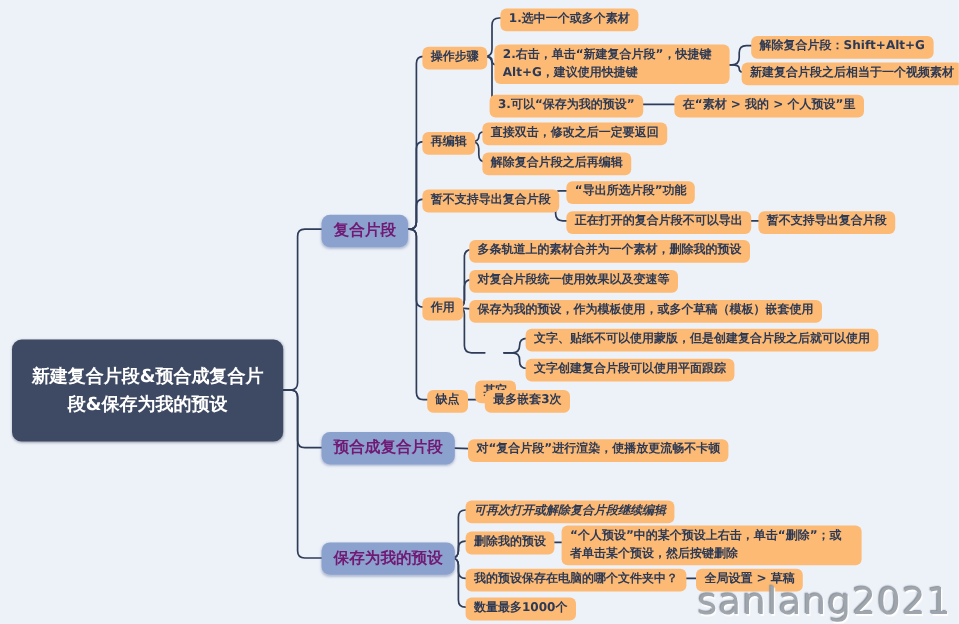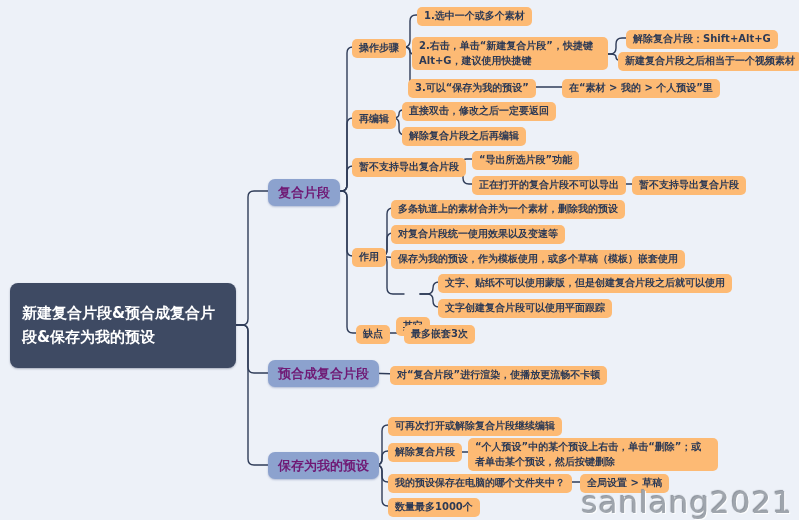--- a/index.html
+++ b/index.html
@@ -4,21 +4,21 @@
 <style>
   html,body{margin:0;padding:0;}
   body{font-family:"DejaVu Sans","Liberation Sans",sans-serif;}
   #canvas{position:relative;width:799px;height:520px;background:#EDF1F8;overflow:hidden;}
   #wires{position:absolute;left:0;top:0;z-index:1;}
   .node{position:absolute;z-index:2;box-sizing:border-box;}
   .root{
     left:10px;top:283px;width:226px;height:85px;
     background:#3E4A63;border-radius:8px;color:#FFFFFF;
     font-size:15px;font-weight:bold;line-height:1.55;
-    display:flex;align-items:center;justify-content:center;
+    display:flex;align-items:center;justify-content:center;text-align:center;
     padding:4px 12px;box-shadow:0 1px 2px rgba(40,50,80,.35);
   }
   .branch{
     background:#8CA2CE;border-radius:7px;color:#701a75;
     font-size:13px;font-weight:bold;line-height:1;
     padding:7px 10px;white-space:nowrap;text-align:center;
     box-shadow:0 1px 2px rgba(90,110,160,.4);
   }
   .leaf{
     background:#fdba74;border-radius:5px;color:#2D3A55;
@@ -102,21 +102,21 @@
   <div class="node leaf" style="left:391px;top:250px;">保存为我的预设，作为模板使用，或多个草稿（模板）嵌套使用</div>
   <div class="node leaf" style="left:396px;top:286px;margin-top:31px;">其它</div>
   <div class="node leaf" style="left:438px;top:274px;">文字、贴纸不可以使用蒙版，但是创建复合片段之后就可以使用</div>
   <div class="node leaf" style="left:438px;top:299px;">文字创建复合片段可以使用平面跟踪</div>
 
   <div class="node leaf" style="left:356px;top:325px;">缺点</div>
   <div class="node leaf" style="left:404px;top:325px;">最多嵌套3次</div>
 
   <div class="node leaf" style="left:390px;top:366px;">对“复合片段”进行渲染，使播放更流畅不卡顿</div>
 
-  <div class="node leaf" style="left:388px;top:417px;">可再次打开或解除复合片段继续编辑</div>
-  <div class="node leaf" style="left:388px;top:443px;">解除复合片段</div>
+  <div class="node leaf" style="left:388px;top:417px;font-style:italic;">可再次打开或解除复合片段继续编辑</div>
+  <div class="node leaf" style="left:388px;top:443px;">删除我的预设</div>
   <div class="node leaf wrap" style="left:468px;top:438px;width:250px;">“个人预设”中的某个预设上右击，单击“删除”；或者单击某个预设，然后按键删除</div>
   <div class="node leaf" style="left:388px;top:474px;">我的预设保存在电脑的哪个文件夹中？</div>
   <div class="node leaf" style="left:580px;top:474px;">全局设置 &gt; 草稿</div>
   <div class="node leaf" style="left:388px;top:498px;">数量最多1000个</div>
 
   <div class="watermark">sanlang2021</div>
 </div>
 
 </body></html>

